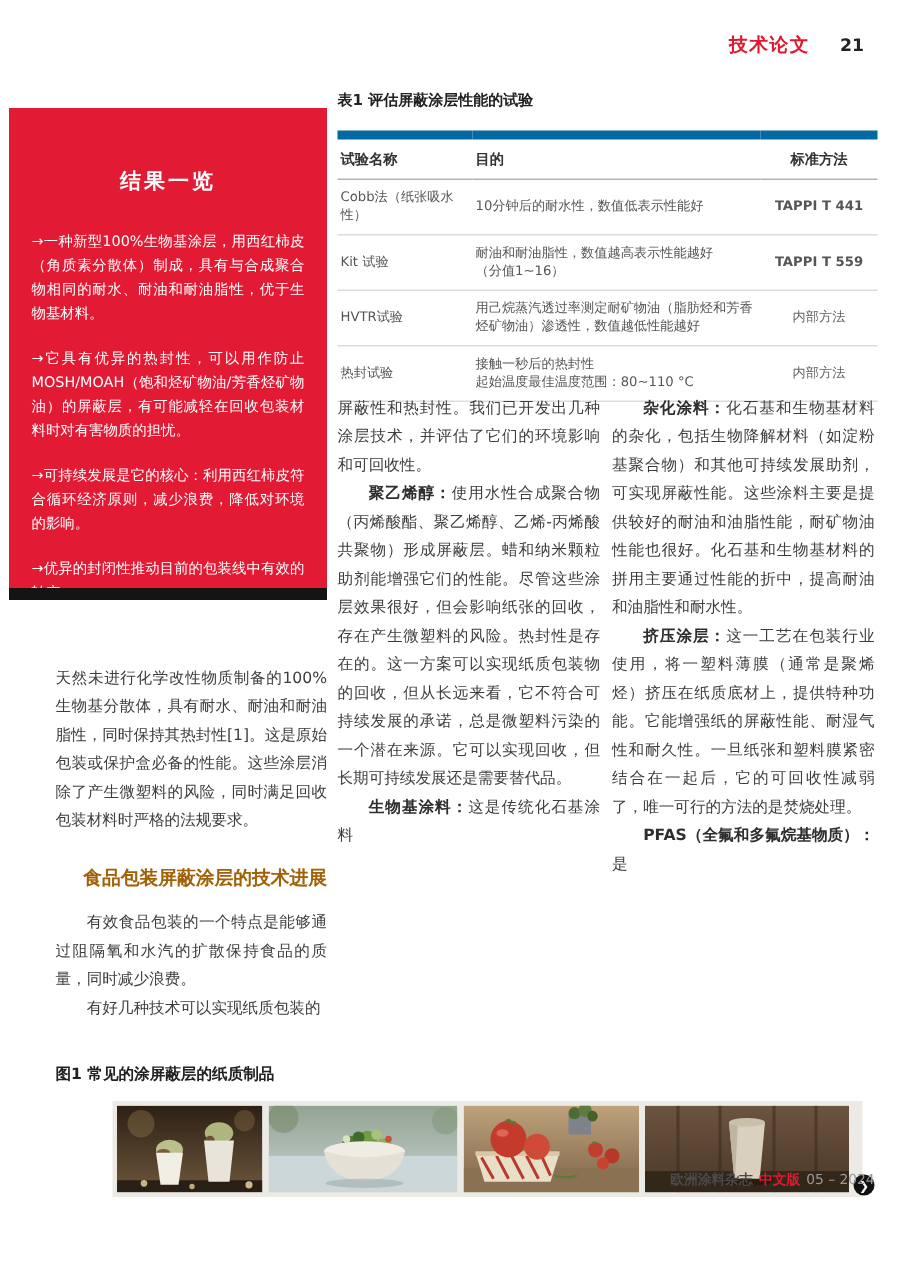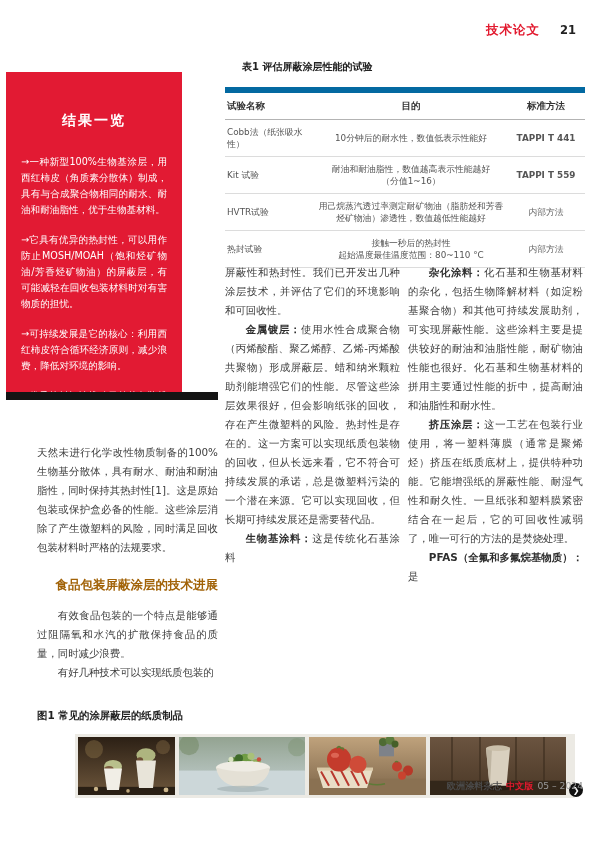--- a/index.html
+++ b/index.html
@@ -7,33 +7,33 @@
   body { font-family:"DejaVu Sans","Liberation Sans",sans-serif; color:#3d3d3d; }
   .page { position:relative; width:600px; height:849px; background:#ffffff; overflow:hidden; }
 
   
   .hdr { position:absolute; top:22px; right:24px; display:flex; align-items:baseline; gap:20px; }
   .hdr .sec { color:#e2192e; font-weight:bold; font-size:12.5px; letter-spacing:1px; }
   .hdr .num { color:#222; font-weight:bold; font-size:11.5px; }
 
   
   .tblock { position:absolute; left:225px; top:60px; width:360px; }
-  .tblock .ttitle { font-size:10px; font-weight:bold; color:#222; margin-bottom:13px;margin-left:17px; }
+  .tblock .ttitle { font-size:10px; font-weight:bold; color:#222; margin-bottom:13px; }
   table.t1 { width:100%; border-collapse:collapse; border-top:6px solid #0369a1; }
   table.t1 th { border-bottom:1px solid #b3b3b3; font-size:9.5px; color:#333; padding:7px 2px 6px 2px; }
   table.t1 td { border-bottom:1px solid #dcdcdc; font-size:8.8px; color:#555; padding:6px 2px; line-height:12px; vertical-align:middle; }
   table.t1 .cl { text-align:left; width:90px; }
-  table.t1 .cc { text-align:center; width:192px; }
+  table.t1 .cc { text-align:left; width:192px; }
   table.t1 .cm { text-align:center; width:78px; }
   td.pre { white-space:pre-line; }
   td.method { color:#4a4a4a; font-weight:bold; }
   td.method.soft { font-weight:normal; color:#666; }
 
   
-  .resbox { position:absolute; left:6px; top:72px; width:176px; height:320px; background:#e21a33; color:#fff; padding:40px 15px 0 15px; }
+  .resbox { position:absolute; left:6px; top:72px; width:212px; height:320px; background:#e21a33; color:#fff; padding:40px 15px 0 15px; }
   .resbox h2 { text-align:center; font-size:14px; font-weight:bold; margin-bottom:24px; letter-spacing:2px; }
   .resbox p { font-size:9.6px; line-height:16px; text-align:justify; margin-bottom:14px; }
   .blackbar { position:absolute; left:6px; top:392px; width:212px; height:8px; background:#141414; }
 
   
   .col { position:absolute; font-size:10.4px; line-height:19px; text-align:justify; color:#3d3d3d; }
   .col p { text-align:justify; }
   .col p.ind { text-indent:2em; }
   .col p.stretch { text-align-last:justify; }
   .lead { font-weight:bold; color:#2e2e2e; }
@@ -117,21 +117,21 @@
 
   <div class="col col-left">
     <p>天然未进行化学改性物质制备的100%生物基分散体，具有耐水、耐油和耐油脂性，同时保持其热封性[1]。这是原始包装或保护盒必备的性能。这些涂层消除了产生微塑料的风险，同时满足回收包装材料时严格的法规要求。</p>
     <div class="redhead">食品包装屏蔽涂层的技术进展</div>
     <p class="ind">有效食品包装的一个特点是能够通过阻隔氧和水汽的扩散保持食品的质量，同时减少浪费。</p>
     <p class="ind">有好几种技术可以实现纸质包装的</p>
   </div>
 
   <div class="col col-mid">
     <p>屏蔽性和热封性。我们已开发出几种涂层技术，并评估了它们的环境影响和可回收性。</p>
-    <p class="ind"><span class="lead">金属镀层：</span><span>使用水性合成聚合物（丙烯酸酯、聚乙烯醇、乙烯-丙烯酸共聚物）形成屏蔽层。蜡和纳米颗粒助剂能增强它们的性能。尽管这些涂层效果很好，但会影响纸张的回收，存在产生微塑料的风险。热封性是存在的。这一方案可以实现纸质包装物的回收，但从长远来看，它不符合可持续发展的承诺，总是微塑料污染的一个潜在来源。它可以实现回收，但长期可持续发展还是需要替代品。</span></p>
+    <p class="ind"><span class="lead">聚乙烯醇：</span><span>使用水性合成聚合物（丙烯酸酯、聚乙烯醇、乙烯-丙烯酸共聚物）形成屏蔽层。蜡和纳米颗粒助剂能增强它们的性能。尽管这些涂层效果很好，但会影响纸张的回收，存在产生微塑料的风险。热封性是存在的。这一方案可以实现纸质包装物的回收，但从长远来看，它不符合可持续发展的承诺，总是微塑料污染的一个潜在来源。它可以实现回收，但长期可持续发展还是需要替代品。</span></p>
     <p class="ind stretch"><span class="lead">生物基涂料：</span><span>这是传统化石基涂料</span></p>
   </div>
 
   <div class="col col-right">
     <p class="ind"><span class="lead">杂化涂料：</span><span>化石基和生物基材料的杂化，包括生物降解材料（如淀粉基聚合物）和其他可持续发展助剂，可实现屏蔽性能。这些涂料主要是提供较好的耐油和油脂性能，耐矿物油性能也很好。化石基和生物基材料的拼用主要通过性能的折中，提高耐油和油脂性和耐水性。</span></p>
     <p class="ind"><span class="lead">挤压涂层：</span><span>这一工艺在包装行业使用，将一塑料薄膜（通常是聚烯烃）挤压在纸质底材上，提供特种功能。它能增强纸的屏蔽性能、耐湿气性和耐久性。一旦纸张和塑料膜紧密结合在一起后，它的可回收性减弱了，唯一可行的方法的是焚烧处理。</span></p>
     <p class="ind"><span class="lead">PFAS（全氟和多氟烷基物质）：</span><span>是</span></p>
   </div>
 
   <div class="figcap">图1 常见的涂屏蔽层的纸质制品</div>

